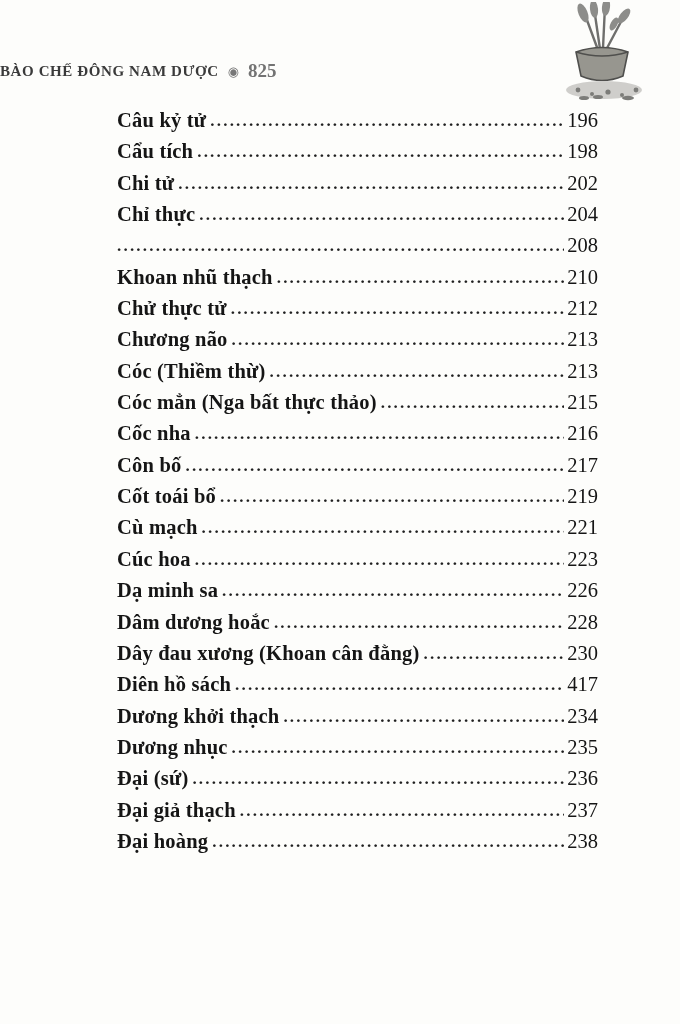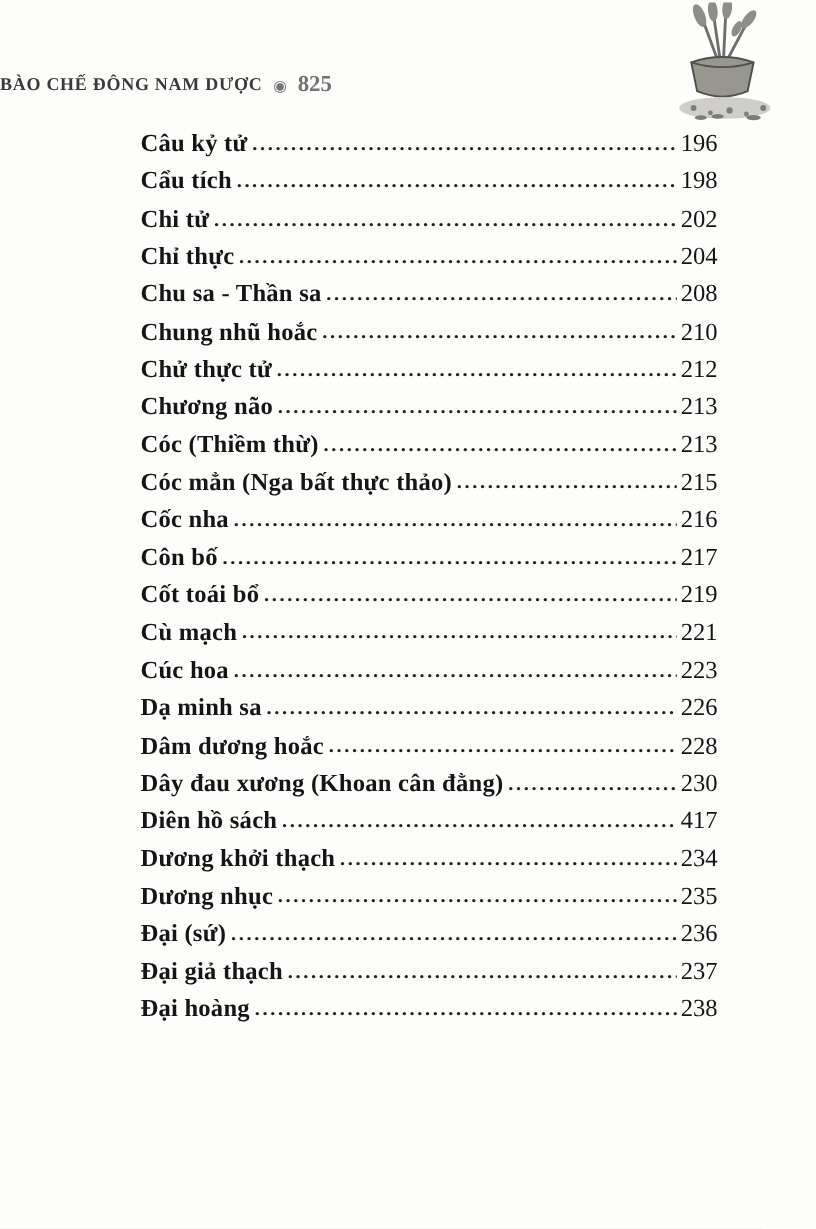--- a/index.html
+++ b/index.html
@@ -159,27 +159,26 @@
     </div>
 
     <div class="toc-row">
       <span class="toc-title">Chỉ thực</span>
       <span class="toc-dots"></span>
       <span class="toc-page">204</span>
     </div>
 
 
     <div class="toc-row">
-      <span class="toc-title">Chu sa - Thần sa</span>
       <span class="toc-dots"></span>
       <span class="toc-page">208</span>
     </div>
 
     <div class="toc-row">
-      <span class="toc-title">Chung nhũ hoắc</span>
+      <span class="toc-title">Khoan nhũ thạch</span>
       <span class="toc-dots"></span>
       <span class="toc-page">210</span>
     </div>
 
     <div class="toc-row">
       <span class="toc-title">Chử thực tử</span>
       <span class="toc-dots"></span>
       <span class="toc-page">212</span>
     </div>
 

